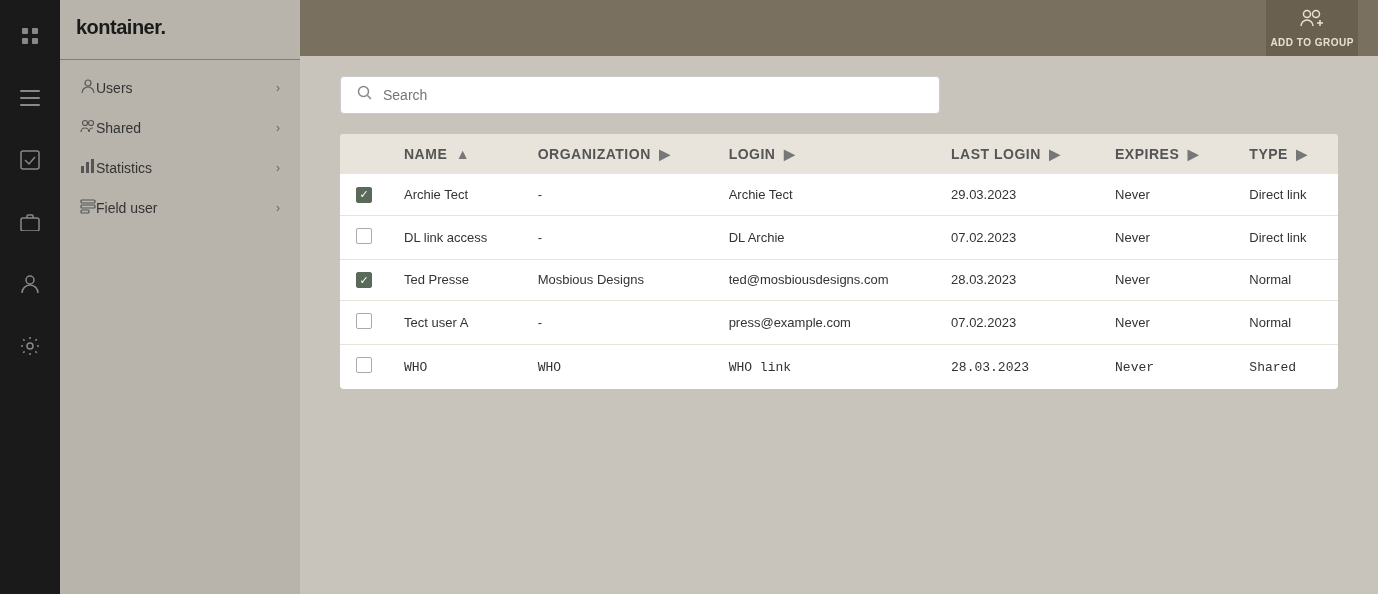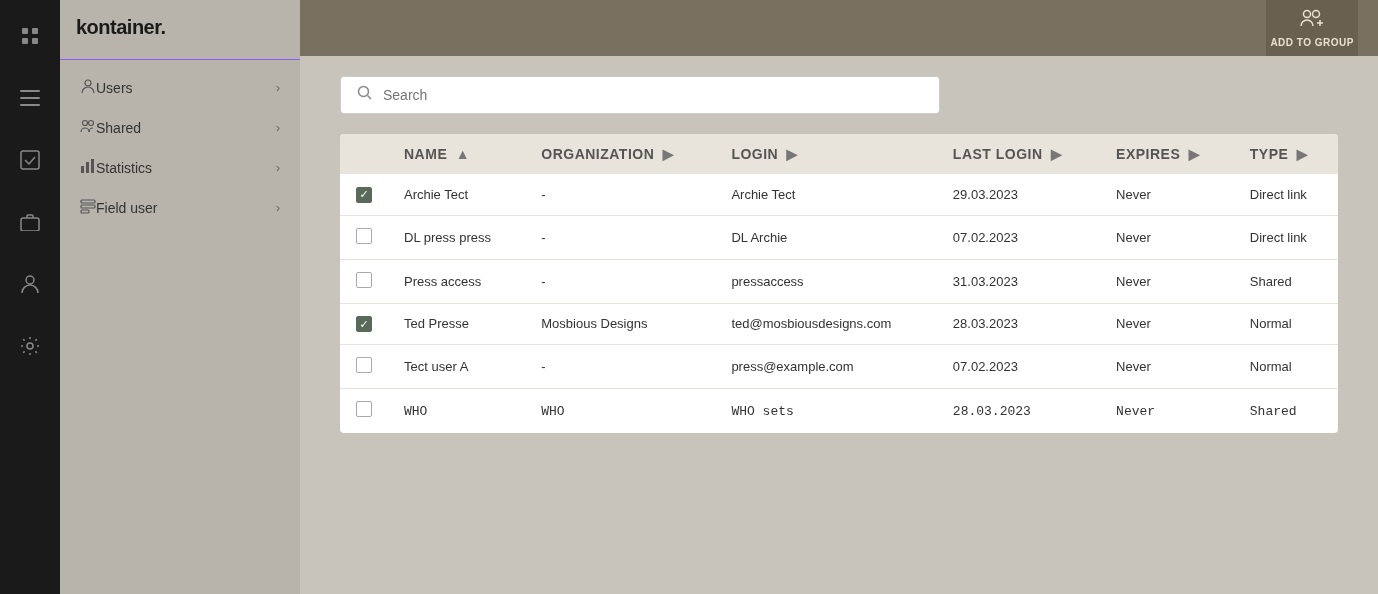--- a/index.html
+++ b/index.html
@@ -387,35 +387,26 @@
             <td class="checkbox-cell"><div class="checkbox checked">✓</div></td>
             <td>Archie Tect</td>
             <td>-</td>
             <td>Archie Tect</td>
             <td>29.03.2023</td>
             <td>Never</td>
             <td>Direct link</td>
           </tr>
           <tr>
             <td class="checkbox-cell"><div class="checkbox"></div></td>
-            <td>DL press press</td>
+            <td>DL link access</td>
             <td>-</td>
             <td>DL Archie</td>
             <td>07.02.2023</td>
             <td>Never</td>
             <td>Direct link</td>
-          </tr>
-          <tr>
-            <td class="checkbox-cell"><div class="checkbox"></div></td>
-            <td>Press access</td>
-            <td>-</td>
-            <td>pressaccess</td>
-            <td>31.03.2023</td>
-            <td>Never</td>
-            <td>Shared</td>
           </tr>
           <tr>
             <td class="checkbox-cell"><div class="checkbox checked">✓</div></td>
             <td>Ted Presse</td>
             <td>Mosbious Designs</td>
             <td>ted@mosbiousdesigns.com</td>
             <td>28.03.2023</td>
             <td>Never</td>
             <td>Normal</td>
           </tr>
@@ -425,21 +416,21 @@
             <td>-</td>
             <td>press@example.com</td>
             <td>07.02.2023</td>
             <td>Never</td>
             <td>Normal</td>
           </tr>
           <tr>
             <td class="checkbox-cell"><div class="checkbox"></div></td>
             <td>WHO</td>
             <td>WHO</td>
-            <td>WHO sets</td>
+            <td>WHO link</td>
             <td>28.03.2023</td>
             <td>Never</td>
             <td>Shared</td>
           </tr>
         </tbody>
     </table>
   </div>
 </div>
 
 </body></html>

